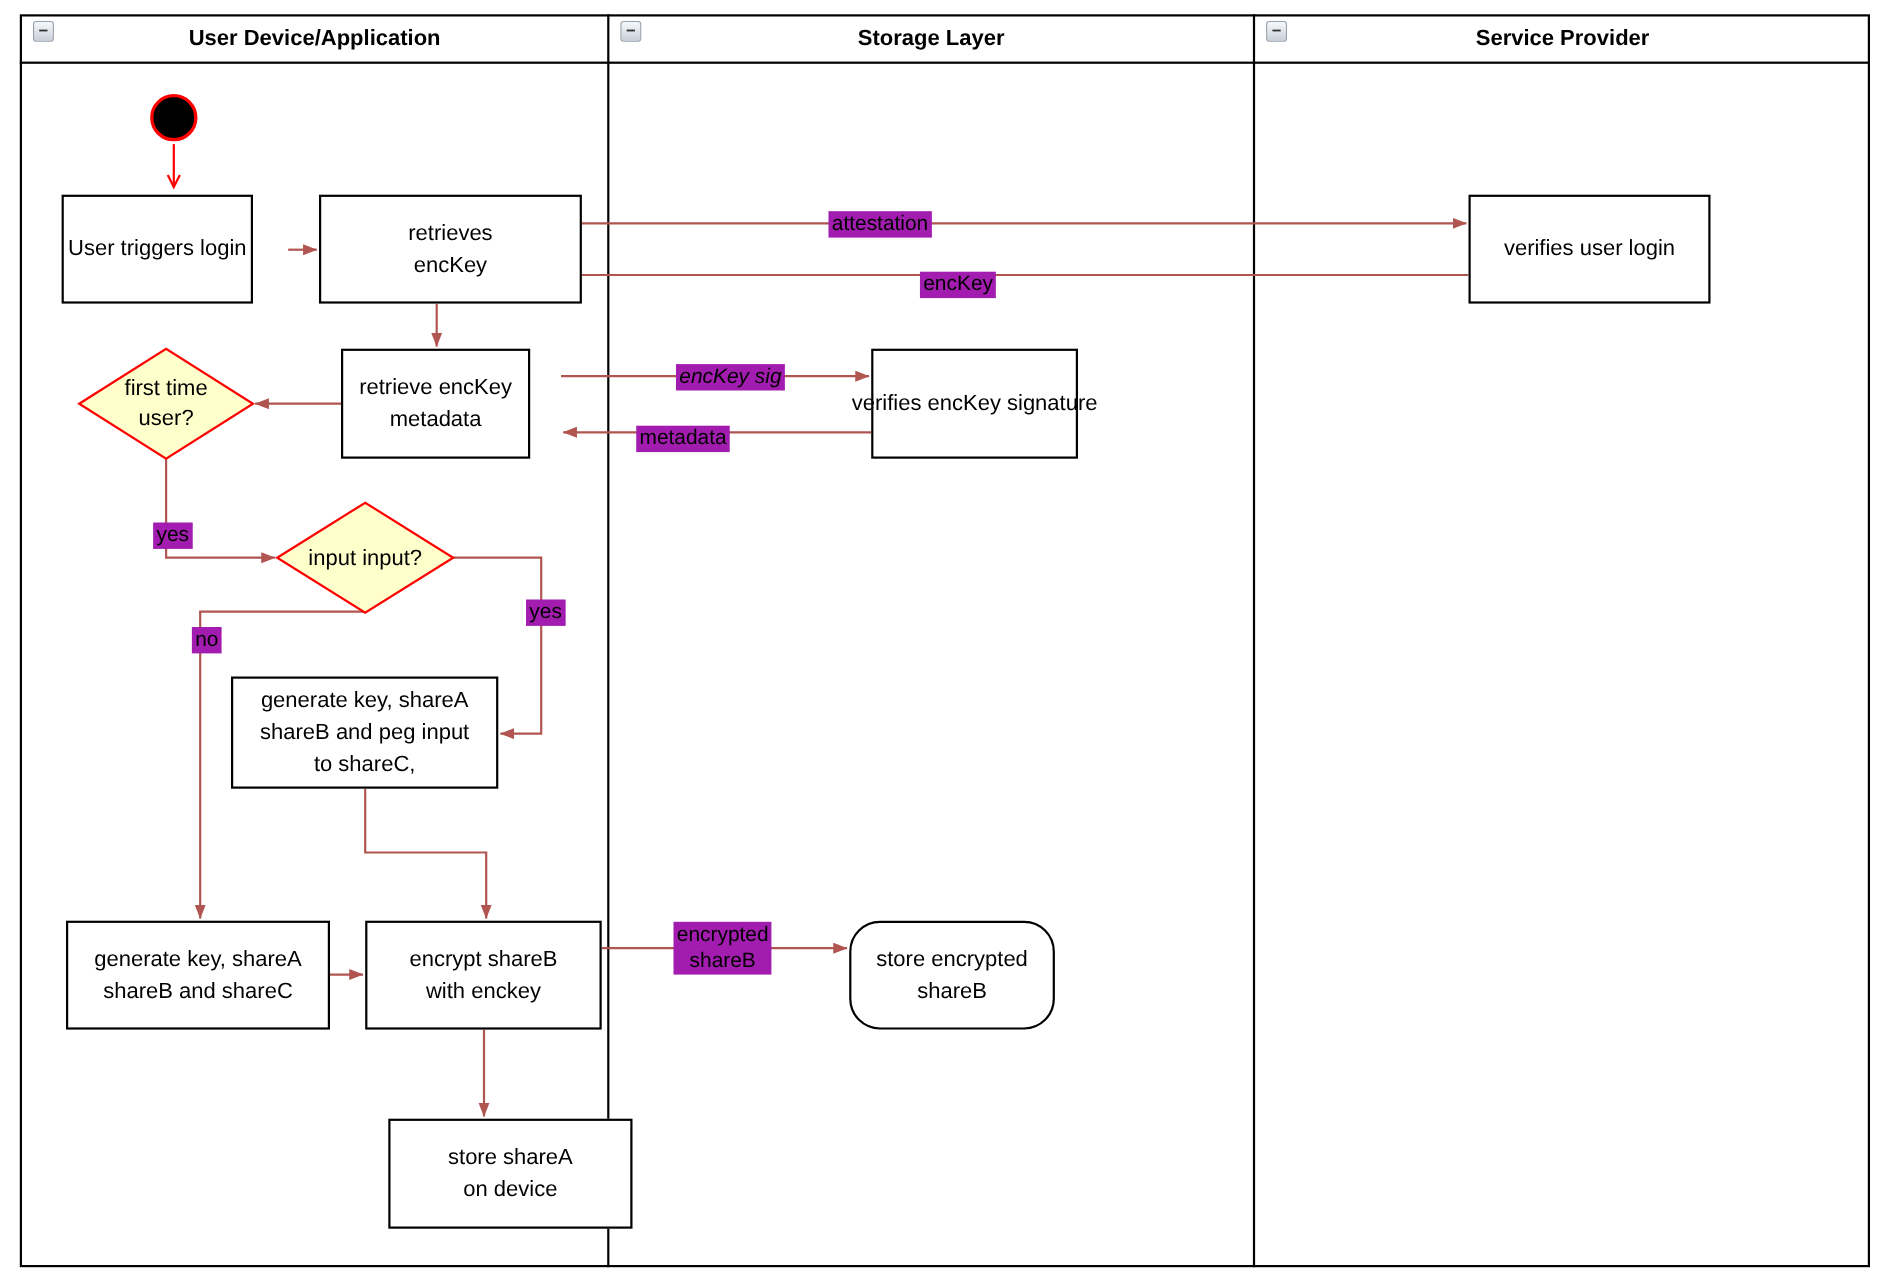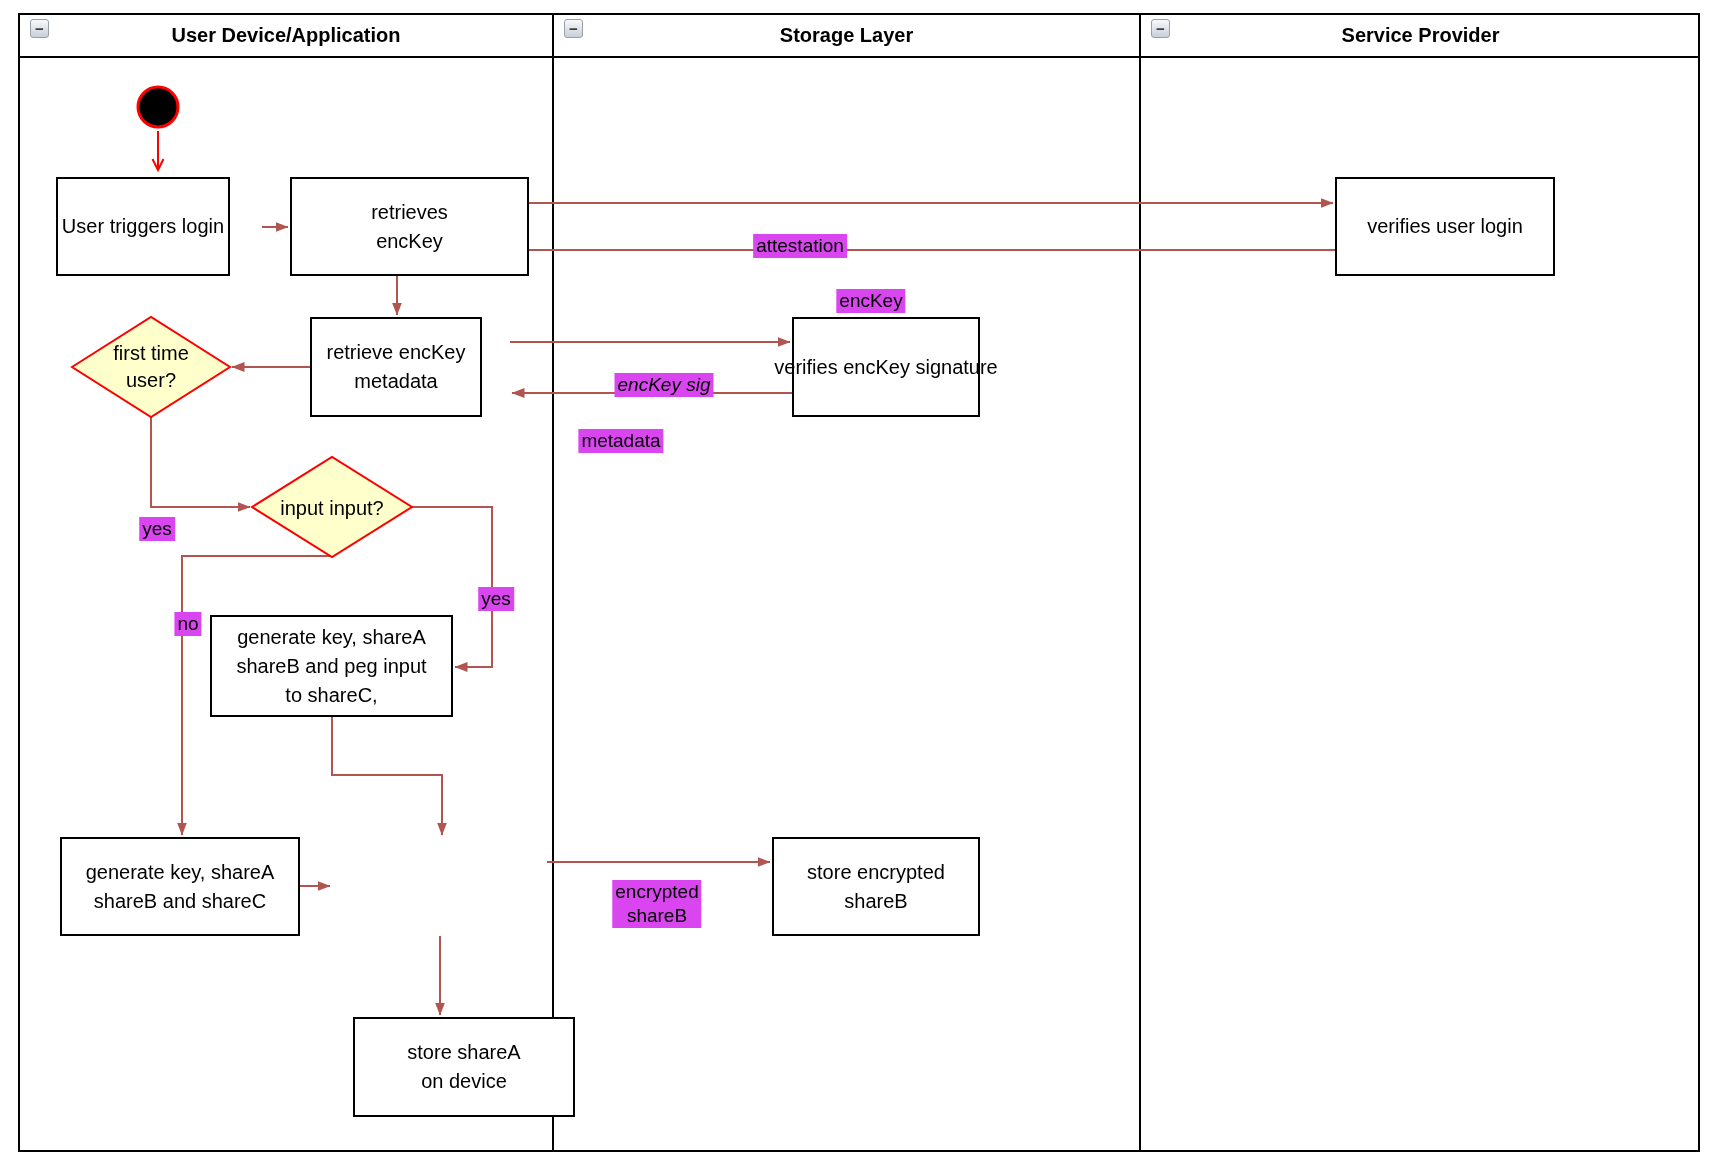--- a/index.html
+++ b/index.html
@@ -29,22 +29,22 @@
     font-size:20px;line-height:29px;white-space:pre-line;z-index:4;
   }
   .node.overflow{white-space:nowrap;overflow:visible;}
   
   .diamond-label{
     position:absolute;z-index:5;text-align:center;font-size:20px;line-height:27px;white-space:pre-line;
     transform:translate(-50%,-50%);
   }
   
   .edge-label{
-    position:absolute;z-index:6;transform:translate(-50%,-50%);background:#d946ef;
-    padding:0 3px;font-size:19px;line-height:24px;text-align:center;white-space:pre-line;margin-top:42px;
+    position:absolute;z-index:6;transform:translate(-50%,-50%);background:#a21caf;
+    padding:0 3px;font-size:19px;line-height:24px;text-align:center;white-space:pre-line;
   }
 </style>
 </head>
 <body>
 
 <div class="canvas">
 
   <div class="pool"></div>
   <div class="header-bottom"></div>
   <div class="vline" style="left:552px;"></div>
@@ -106,21 +106,23 @@
 encKey</div>
   <div class="node" style="left:310px;top:317px;width:172px;height:100px;">retrieve encKey
 metadata</div>
   <div class="node overflow" style="left:792px;top:317px;width:188px;height:100px;">verifies encKey signature</div>
   <div class="node" style="left:1335px;top:177px;width:220px;height:99px;">verifies user login</div>
   <div class="node" style="left:210px;top:615px;width:243px;height:102px;">generate key, shareA
 shareB and peg input
 to shareC,</div>
   <div class="node" style="left:60px;top:837px;width:240px;height:99px;">generate key, shareA
 shareB and shareC</div>
-  <div class="node" style="left:772px;top:837px;width:208px;height:99px;">store encrypted
+  <div class="node" style="left:332px;top:837px;width:215px;height:99px;">encrypt shareB
+with enckey</div>
+  <div class="node" style="left:772px;top:837px;width:187px;height:99px;border-radius:28px;">store encrypted
 shareB</div>
   <div class="node" style="left:330px;top:1017px;width:222px;height:100px;margin-left:23px;">store shareA
 on device</div>
 
   <div class="diamond-label" style="left:151px;top:367px;width:150px;">first time
 user?</div>
   <div class="diamond-label" style="left:332px;top:508px;width:160px;">input input?</div>
 
   <div class="edge-label" style="left:800px;top:204px;">attestation</div>
   <div class="edge-label" style="left:871px;top:259px;">encKey</div>

